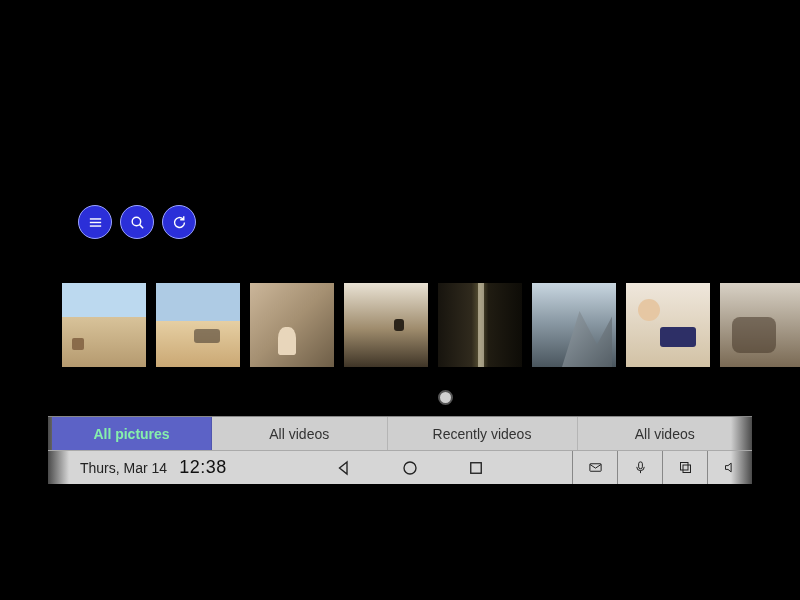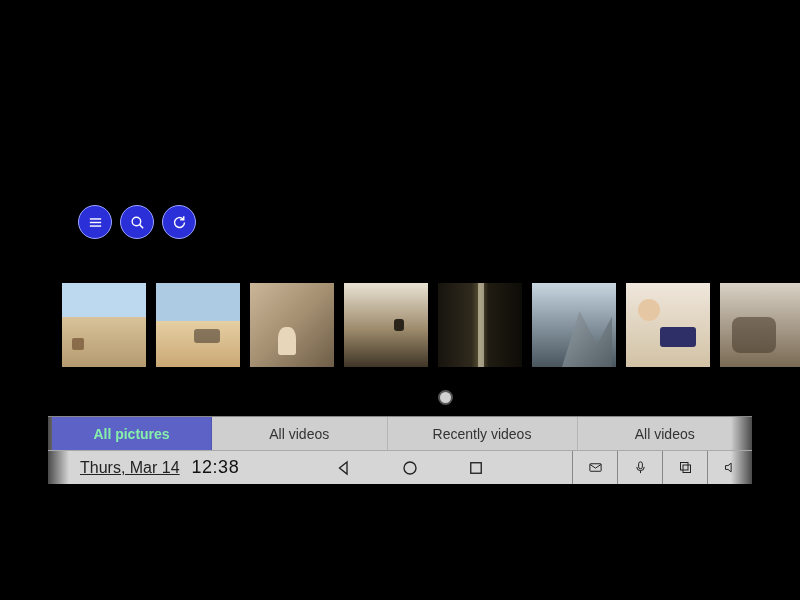--- a/index.html
+++ b/index.html
@@ -75,21 +75,21 @@
   .statusbar {
     position: absolute; left: 48px; top: 450px; width: 704px; height: 34px;
     background: linear-gradient(to right, #4a4a4a 0%, #d6d6d6 3%, #d6d6d6 97%, #4a4a4a 100%);
     display: flex; align-items: center;
     border-top: 1px solid #aaa;
   }
   .status-left {
     display: flex; align-items: baseline; gap: 12px; padding-left: 32px;
     flex: 0 0 200px;
   }
-  .status-date { font-size: 16px; color: #222; text-decoration: underline; }
+  .status-date { font-size: 14px; color: #222; }
   .status-time { font-size: 18px; color: #111; font-weight: 400; letter-spacing: .5px; }
 
   .nav-center {
     flex: 1 1 auto; display: flex; align-items: center; justify-content: center; gap: 48px;
   }
   .nav-btn { width: 18px; height: 18px; cursor: pointer; display:flex;align-items:center;justify-content:center;}
   .nav-btn svg { width: 18px; height: 18px; stroke: #222; fill: none; stroke-width: 1.8; }
 
   .sys-right {
     flex: 0 0 180px; display: flex; align-items: stretch; height: 100%;

